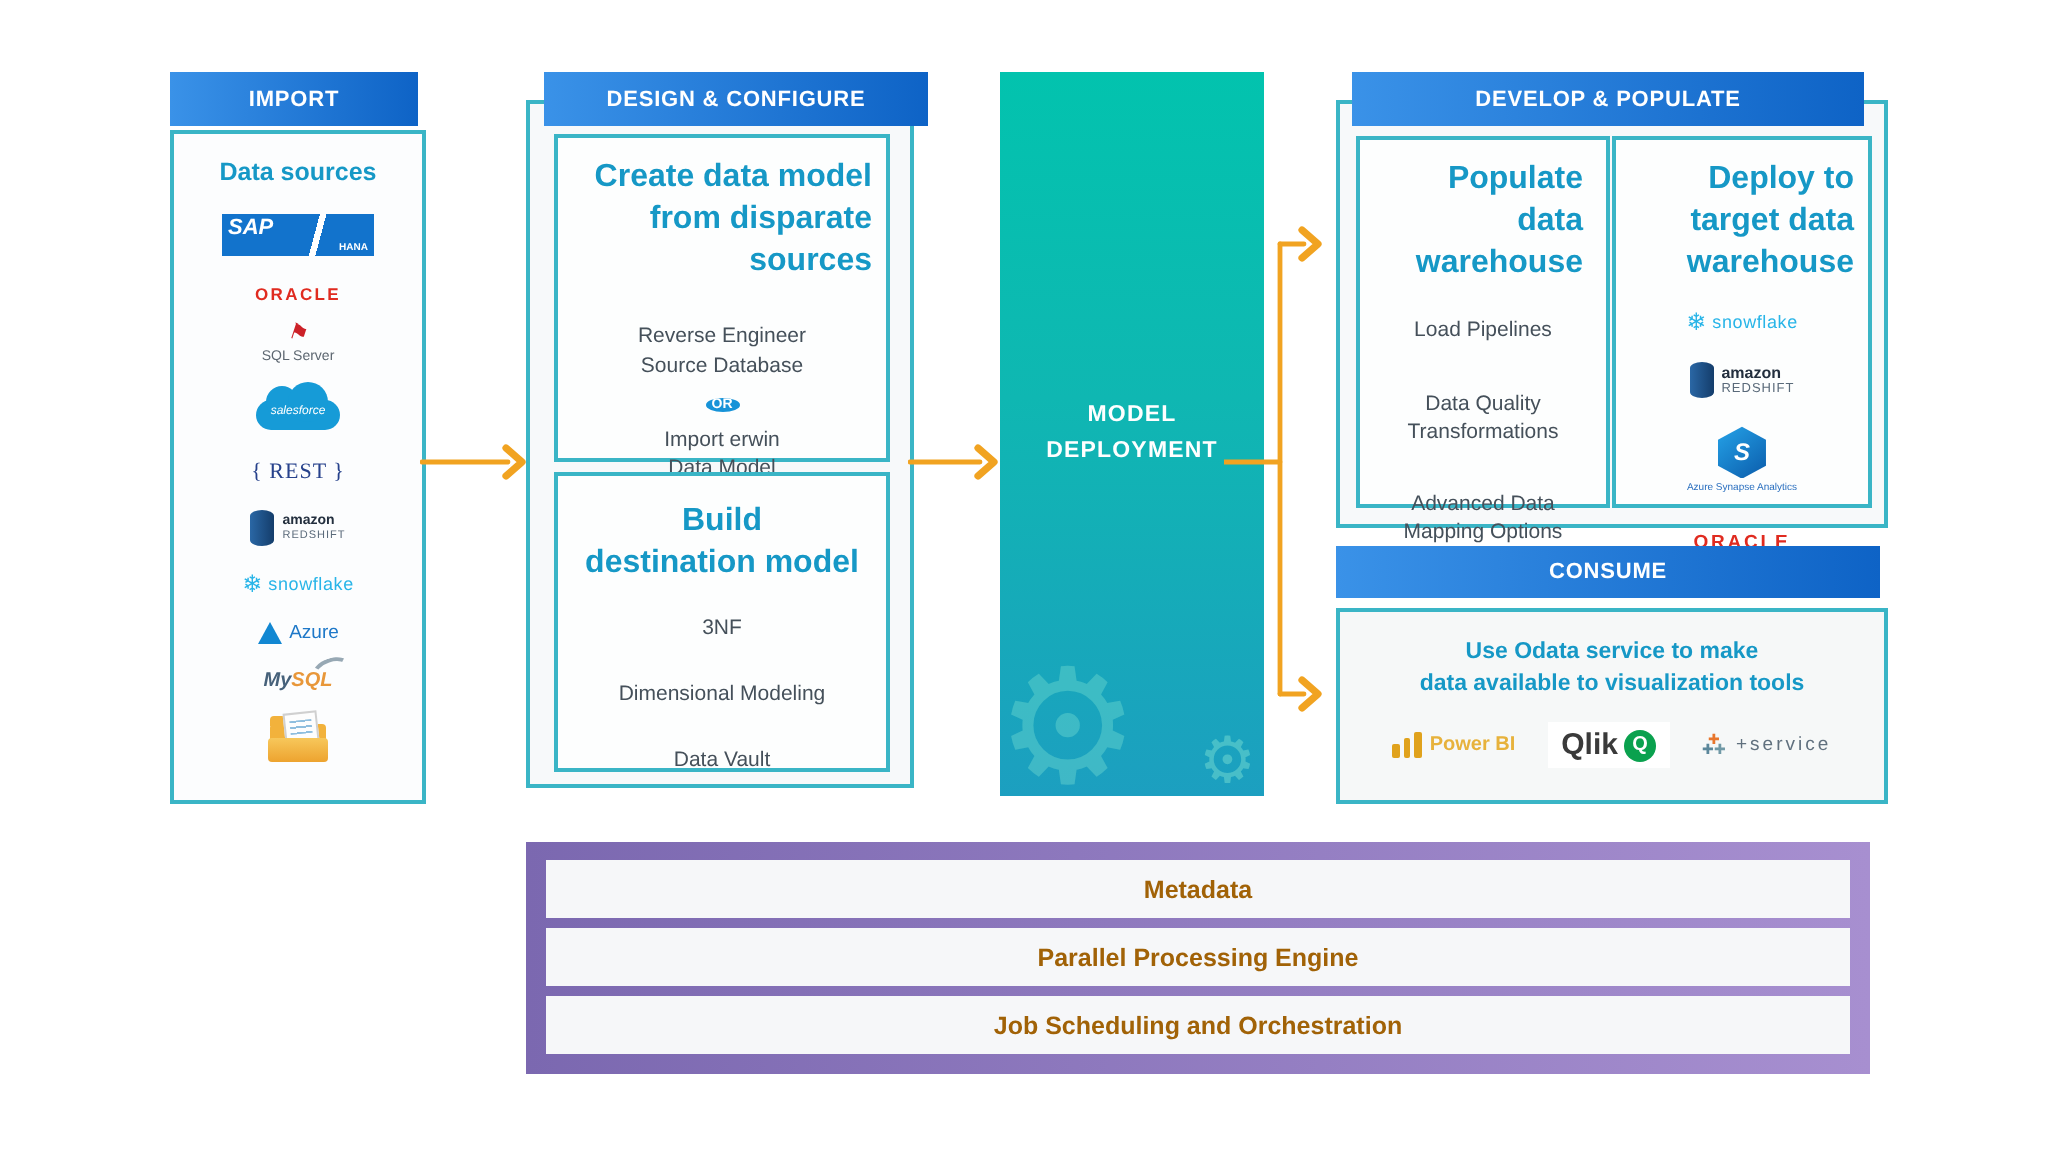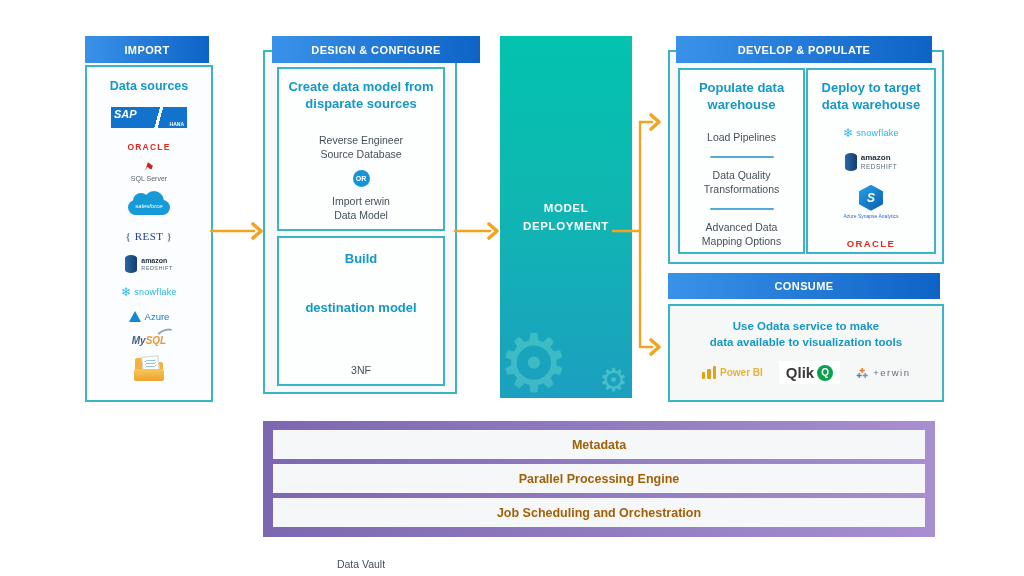--- a/index.html
+++ b/index.html
@@ -12,21 +12,21 @@
     position:absolute; display:flex; align-items:center; justify-content:center;
     color:#fff; font-weight:bold; font-size:11px; letter-spacing:0.4px;
     background:linear-gradient(90deg,#3a92e8,#0e63c6); z-index:6;
   }
   
   .obox { position:absolute; border:2px solid #3ab5c6; background:#f7f9fa; z-index:1; }
   .ibox {
     position:absolute; border:2px solid #3ab5c6; background:#fdfefe; z-index:2;
     display:flex; flex-direction:column; align-items:center; text-align:center;
   }
-  .teal-title { color:#1698c6; font-weight:bold; font-size:13px; line-height:1.3; }
+  .teal-title { color:#1698c6; font-weight:bold; font-size:16px; line-height:1.3;text-align:right; }
   .item { color:#45505a; font-size:10.5px; line-height:1.35; }
   .divider { width:64px; height:2px; background:#58a8d8; border-radius:1px; }
 
   
   .import-panel {
     position:absolute; left:85px; top:65px; width:124px; height:333px;
     border:2px solid #3ab5c6; background:#fcfdfe; z-index:2;
     display:flex; flex-direction:column; align-items:center;
   }
   .panel-title { color:#1698c6; font-weight:bold; font-size:12.5px; margin-top:12px; }
@@ -198,30 +198,30 @@
       <div class="folder-front"></div>
     </div>
   </div>
 
   <svg class="arrow" style="left:210px; top:222px;" width="54" height="18" viewBox="0 0 54 18">
     <path class="shaft" d="M1 9 H44"></path>
       <path class="head" d="M43 2 L51 9 L43 16"></path>
   </svg>
 
   <div class="obox" style="left:263px; top:50px; width:190px; height:340px;"></div>
-  <div class="hdr" style="left:272px; top:36px; width:208px; height:27px;">DESIGN &amp; CONFIGURE</div>
+  <div class="hdr" style="left:272px; top:36px; width:192px; height:27px;">DESIGN &amp; CONFIGURE</div>
 
   <div class="ibox" style="left:277px; top:67px; width:164px; height:160px;">
     <div class="teal-title" style="width:150px; margin-top:10px;">Create data model from disparate sources</div>
     <div class="item" style="width:112px; margin-top:20px;">Reverse Engineer Source Database</div>
     <div class="or-badge" style="margin-top:9px;">OR</div>
     <div class="item" style="width:80px; margin-top:7px;">Import erwin Data Model</div>
   </div>
 
-  <div class="ibox" style="left:277px; top:236px; width:164px; height:146px;gap:32px;">
+  <div class="ibox" style="left:277px; top:236px; width:164px; height:146px;">
     <div class="teal-title" style="margin-top:13px;">Build</div>
     <div class="teal-title">destination model</div>
     <div class="item" style="margin-top:14px;">3NF</div>
     <div class="divider" style="margin-top:10px;"></div>
     <div class="item" style="margin-top:9px;">Dimensional Modeling</div>
     <div class="divider" style="margin-top:10px;"></div>
     <div class="item" style="margin-top:9px;">Data Vault</div>
   </div>
 
   <svg class="arrow" style="left:454px; top:222px;" width="46" height="18" viewBox="0 0 46 18">
@@ -298,21 +298,21 @@
       <div class="qlik">
         <span class="qlik-t">Qlik</span>
         <span class="qlik-q">Q</span>
       </div>
       <div class="tabl">
         <span class="tab-icon">
           <span class="tp1">✚</span>
           <span class="tp2">✚</span>
           <span class="tp3">✚</span>
         </span>
-        <span class="tabl-t">+erwin</span>
+        <span class="tabl-t">+service</span>
       </div>
     </div>
   </div>
 
   <div class="platform">
     <div class="pbar" style="top:9px;">Metadata</div>
     <div class="pbar" style="top:77px;">Job Scheduling and Orchestration</div>
     <div class="pbar" style="top:43px;">Parallel Processing Engine</div>
   </div>
 

